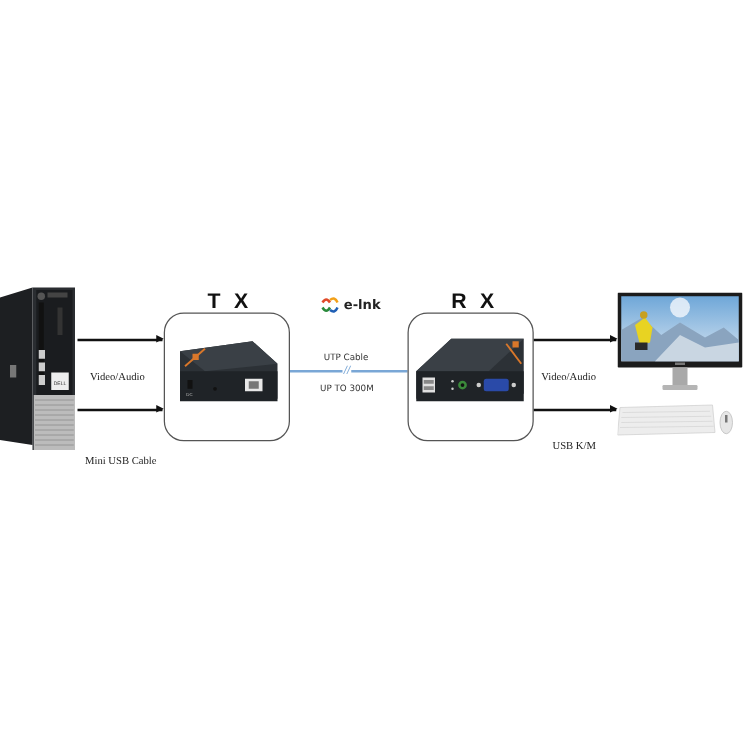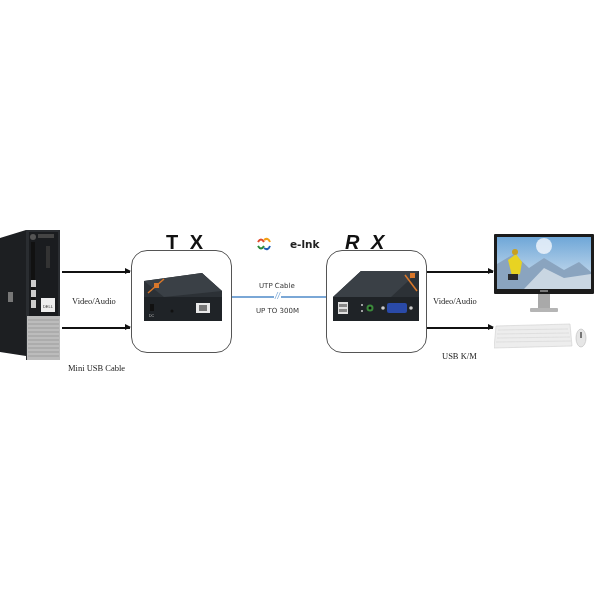--- a/index.html
+++ b/index.html
@@ -1,19 +1,19 @@
 <!DOCTYPE html>
 <html><head>
   <meta charset="utf-8">
   <style>
     html, body { margin: 0; padding: 0; background: #ffffff; }
     body { width: 600px; height: 600px; position: relative; overflow: hidden; font-family: "Liberation Sans", sans-serif; }
     .abs { position: absolute; }
     .label { font-size: 8.5px; color: #222; white-space: nowrap; font-family: Liberation Serif, serif; margin-top: 36px; }
-    .title { font-size: 20px; font-weight: bold; color: #111; letter-spacing: 3px; font-family: "Liberation Sans", sans-serif; }
+    .title { font-size: 17px; font-weight: bold; color: #111; letter-spacing: 3px; font-family: "Liberation Sans", sans-serif; }
     .box { border: 1.2px solid #555; border-radius: 16px; background: #fff; box-sizing: border-box; }
     .arrow { height: 1.5px; background: #111; }
     .arrow::after { content: ""; position: absolute; right: -1px; top: -3px; border-left: 6px solid #111; border-top: 3.5px solid transparent; border-bottom: 3.5px solid transparent; }
     .cable { height: 1.5px; background: #7aa7d6; }
     .small-label { font-size: 7px; color: #333; white-space: nowrap; font-family: "DejaVu Sans", sans-serif; text-align: center; }
   </style>
 </head>
 <body>
 
 <div class="abs" style="left:0;top:228px;width:62px;height:132px;">
@@ -61,35 +61,35 @@
     <line x1="8" y1="22" x2="24" y2="8" stroke="#d9772a" stroke-width="1.5"></line>
     <rect x="14" y="12" width="5" height="5" fill="#d9772a"></rect>
     <rect x="10" y="33" width="4" height="7" fill="#111"></rect>
     <text x="9" y="46" font-size="3.5" fill="#bbb" font-family="Liberation Sans, sans-serif">DC</text>
     <circle cx="32" cy="40" r="1.5" fill="#111"></circle>
     <rect x="56" y="32" width="14" height="10" fill="#e8e8e8"></rect>
     <rect x="59" y="34" width="8" height="6" fill="#777"></rect>
   </svg>
 </div>
 
-<div class="abs" style="left:256px;top:236px;display:flex;align-items:center;gap:18px;">
+<div class="abs" style="left:256px;top:236px;display:flex;align-items:center;gap:3px;">
   <svg width="16" height="16" viewBox="0 0 16 16">
     <path d="M2 6 q3 -5 6 0" stroke="#e04a2a" stroke-width="2" fill="none"></path>
     <path d="M8 4 q4 -3 6 2" stroke="#f2a018" stroke-width="2" fill="none"></path>
     <path d="M2 10 q3 5 6 0" stroke="#2a8a3a" stroke-width="2" fill="none"></path>
     <path d="M8 12 q4 3 6 -2" stroke="#1f5fb5" stroke-width="2" fill="none"></path>
   </svg>
   <span style="font-size:10.5px;font-weight:bold;color:#222;font-family:'DejaVu Sans',sans-serif;">e-lnk</span>
 </div>
 <div class="abs small-label" style="left:259px;top:282px;">UTP Cable</div>
 <div class="abs cable" style="left:232px;top:296px;width:94px;"></div>
 <div class="abs" style="left:274px;top:290px;font-size:9px;color:#7aa7d6;font-style:italic;background:#fff;padding:0 1px;line-height:12px;">//</div>
 <div class="abs small-label" style="left:256px;top:307px;">UP TO 300M</div>
 
-<div class="abs title" style="left:345px;top:231px;font-style:italic;">R X</div>
+<div class="abs title" style="left:361px;top:231px;">R X</div>
 <div class="abs box" style="left:326px;top:250px;width:101px;height:103px;">
   <svg class="abs" style="left:4px;top:16px;" width="92" height="64" viewBox="0 0 92 64">
     <polygon points="2,30 30,4 88,4 88,48 2,52" fill="#2c3136"></polygon>
     <polygon points="2,30 30,4 88,4 60,30" fill="#3a4046"></polygon>
     <rect x="2" y="30" width="86" height="24" fill="#1f2327"></rect>
     <line x1="74" y1="8" x2="86" y2="24" stroke="#d9772a" stroke-width="1.5"></line>
     <rect x="79" y="6" width="5" height="5" fill="#d9772a"></rect>
     <rect x="7" y="35" width="10" height="12" fill="#e0e0e0"></rect>
     <rect x="8" y="37" width="8" height="3" fill="#888"></rect>
     <rect x="8" y="42" width="8" height="3" fill="#888"></rect>

